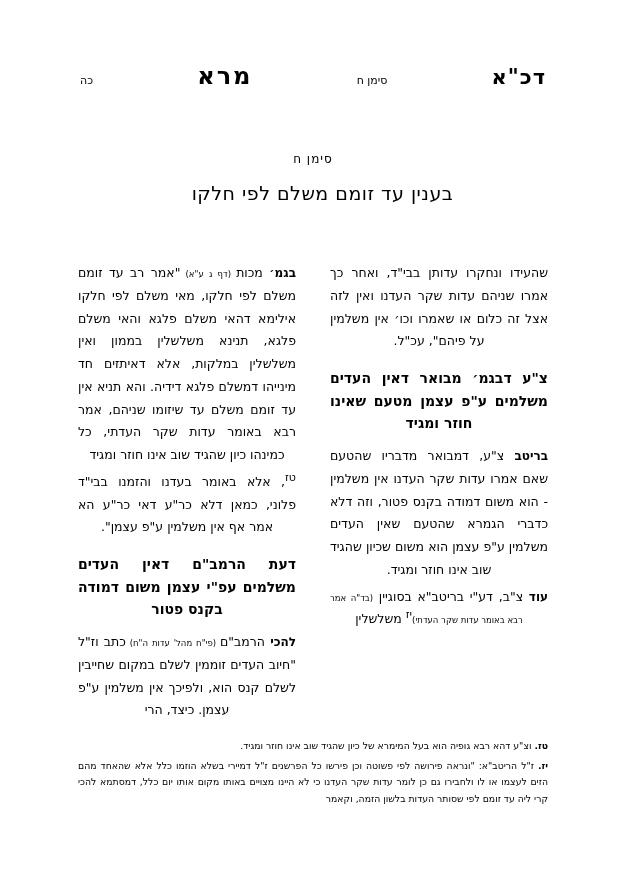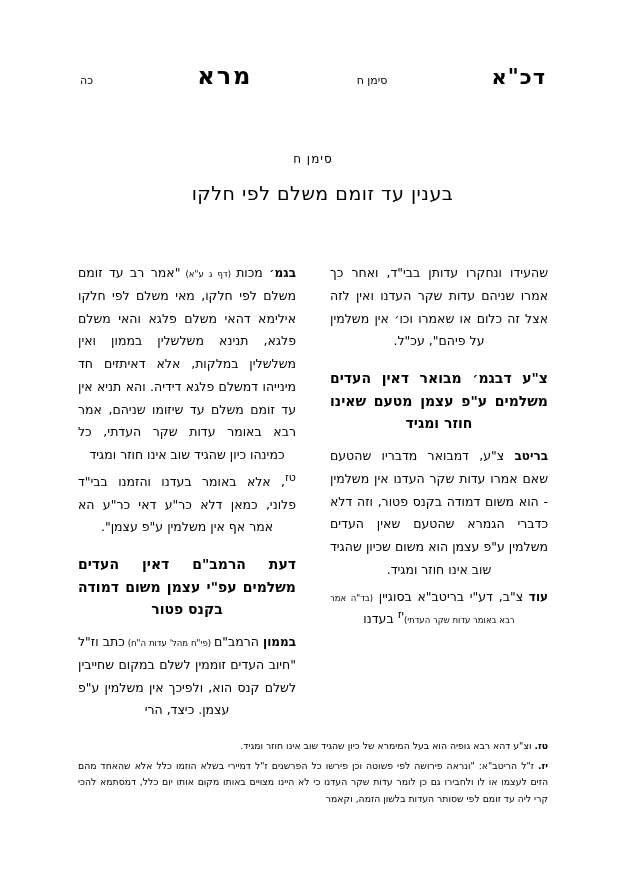--- a/index.html
+++ b/index.html
@@ -168,33 +168,33 @@
 
     <div class="col col-left">
 
       <p class="para"><span>שהעידו ונחקרו עדותן בבי"ד, ואחר כך אמרו שניהם עדות שקר העדנו ואין לזה אצל זה כלום או שאמרו וכו׳ אין משלמין על פיהם", עכ"ל.</span></p>
 
       <h3 class="subhead">צ"ע דבגמ׳ מבואר דאין העדים משלמים ע"פ עצמן מטעם שאינו חוזר ומגיד</h3>
 
       <p class="para"><span class="lead">בריטב</span><span> צ"ע, דמבואר מדבריו שהטעם שאם אמרו עדות שקר העדנו אין משלמין - הוא משום דמודה בקנס פטור, וזה דלא כדברי הגמרא שהטעם שאין העדים משלמין ע"פ עצמן הוא משום שכיון שהגיד שוב אינו חוזר ומגיד.</span></p>
 
 
-      <p class="para"><span class="lead">עוד</span><span> צ"ב, דע"י בריטב"א בסוגיין </span><span class="cite">(בד"ה אמר רבא באומר עדות שקר העדתי)</span><sup class="fn">יז</sup><span> בעדנו</span></p>
+      <p class="para"><span class="lead">עוד</span><span> צ"ב, דע"י בריטב"א בסוגיין </span><span class="cite">(בד"ה אמר רבא באומר עדות שקר העדתי)</span><sup class="fn">יז</sup><span> משלשלין</span></p>
 
     </div>
 
     <div class="col col-right">
 
       <p class="para"><span class="lead">בגמ׳</span><span> מכות</span><span class="cite"> (דף ג ע"א) </span><span>  "אמר רב עד זומם משלם לפי חלקו, מאי משלם לפי חלקו אילימא דהאי משלם פלגא והאי משלם פלגא, תנינא משלשלין בממון ואין משלשלין במלקות, אלא דאיתזים חד מינייהו דמשלם פלגא דידיה. והא תניא אין עד זומם משלם עד שיזומו שניהם, אמר רבא באומר עדות שקר העדתי, כל כמינהו כיון שהגיד שוב אינו חוזר ומגיד</span></p>
 
       <p class="para"><sup class="fn">טז</sup><span>, אלא באומר בעדנו והזמנו בבי"ד פלוני, כמאן דלא כר"ע דאי כר"ע הא אמר אף אין משלמין ע"פ עצמן".</span></p>
 
       <h3 class="subhead">דעת הרמב"ם דאין העדים משלמים עפ"י עצמן משום דמודה בקנס פטור</h3>
 
-      <p class="para"><span class="lead">בממון</span><span> הרמב"ם</span><span class="cite"> (פי"ח מהל' עדות ה"ח) </span><span>  כתב וז"ל "חיוב העדים זוממין לשלם במקום שחייבין לשלם קנס הוא, ולפיכך אין משלמין ע"פ עצמן. כיצד, הרי</span></p>
+      <p class="para"><span class="lead">להכי</span><span> הרמב"ם</span><span class="cite"> (פי"ח מהל' עדות ה"ח) </span><span>  כתב וז"ל "חיוב העדים זוממין לשלם במקום שחייבין לשלם קנס הוא, ולפיכך אין משלמין ע"פ עצמן. כיצד, הרי</span></p>
 
     </div>
   </div>
 
   <div class="footnotes">
 
     <p class="fn-item"><span class="fn-num">טז.</span> <span>וצ"ע דהא רבא גופיה הוא בעל המימרא של כיון שהגיד שוב אינו חוזר ומגיד.</span></p>
 
     <p class="fn-item indented"><span class="fn-num">יז.</span> <span>ז"ל הריטב"א: "ונראה פירושה לפי פשוטה וכן פירשו כל הפרשנים ז"ל דמיירי בשלא הוזמו כלל אלא שהאחד מהם הזים לעצמו או לו ולחבירו גם כן לומר עדות שקר העדנו כי לא היינו מצויים באותו מקום אותו יום כלל, דמסתמא להכי קרי ליה עד זומם לפי שסותר העדות בלשון הזמה, וקאמר</span></p>
   </div>

